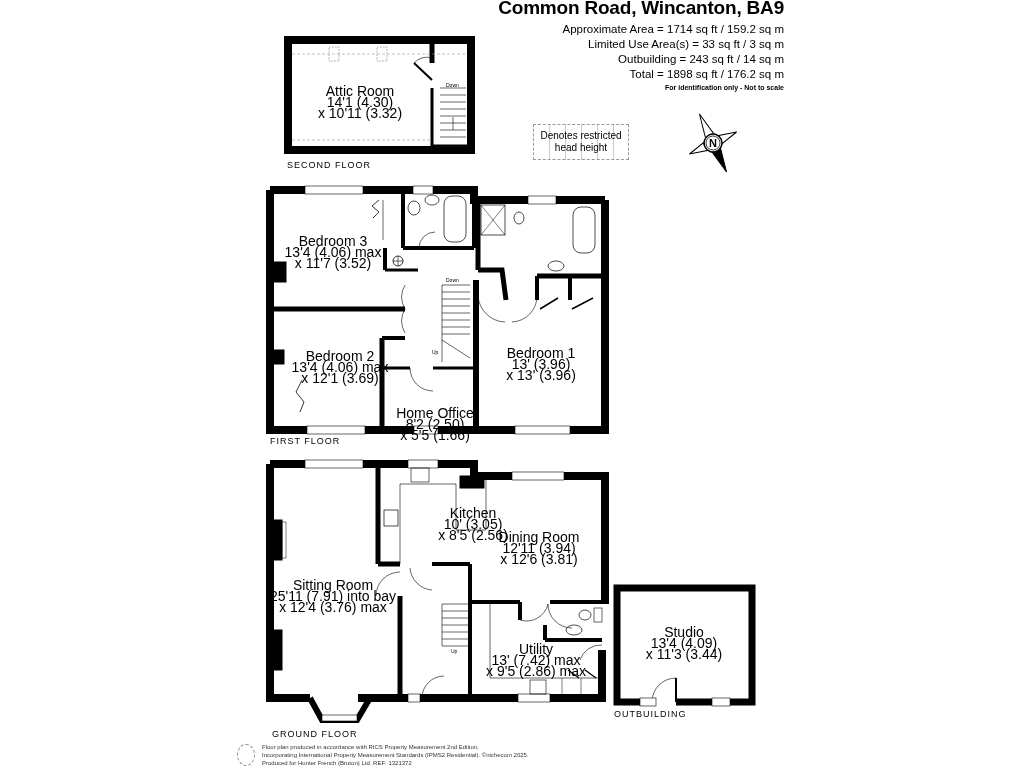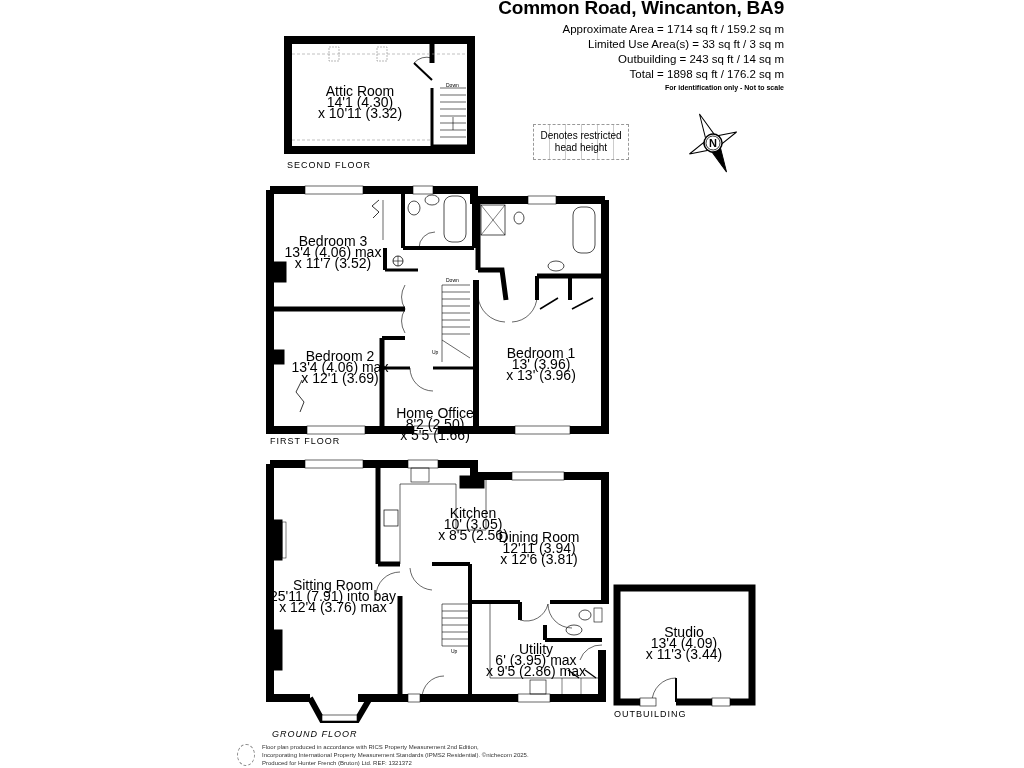--- a/index.html
+++ b/index.html
@@ -270,25 +270,25 @@
   <div>10' (3.05)</div>
   <div>x 8'5 (2.56)</div>
 </div>
 <div class="lbl" style="left:539px; top:532px;">
   <div>Dining Room</div>
   <div>12'11 (3.94)</div>
   <div>x 12'6 (3.81)</div>
 </div>
 <div class="lbl" style="left:536px; top:644px;">
   <div>Utility</div>
-  <div>6' (3.95) max</div>
+  <div>13' (7.42) max</div>
   <div>x 9'5 (2.86) max</div>
 </div>
 <div class="small" style="left:451px; top:648px;">Up</div>
-<div class="floor" style="left:272px; top:729px;font-style:italic;">GROUND FLOOR</div>
+<div class="floor" style="left:272px; top:729px;">GROUND FLOOR</div>
 
 <div class="lbl" style="left:684px; top:627px;">
   <div>Studio</div>
   <div>13'4 (4.09)</div>
   <div>x 11'3 (3.44)</div>
 </div>
 <div class="floor" style="left:614px; top:709px;">OUTBUILDING</div>
 
 <div class="footer-icon"></div>
 <div class="footer">

